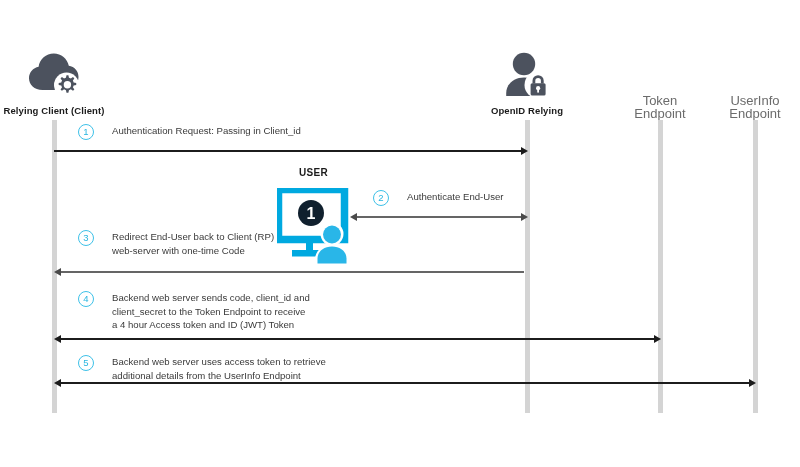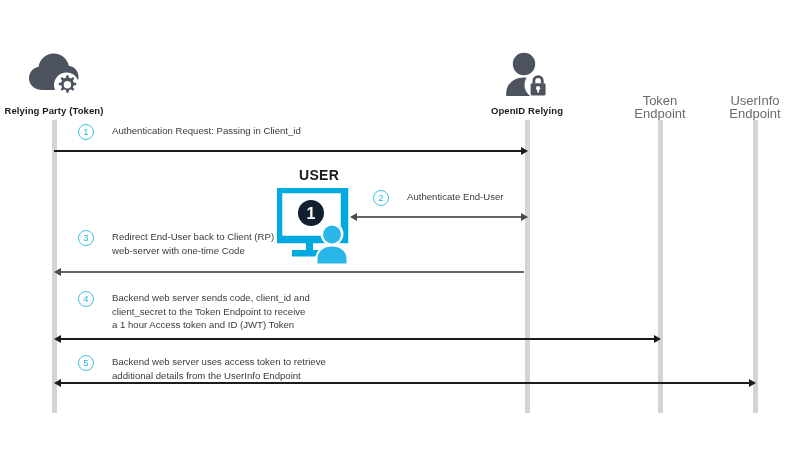--- a/index.html
+++ b/index.html
@@ -108,21 +108,21 @@
     font-size: 9.6px;
     line-height: 13.5px;
     white-space: pre-line;
   }
   .step-text.center { text-align: left; }
   .step-text.left { text-align: left; }
 
   
   .user-caption {
     position: absolute;
-    font-size: 14px;
+    font-size: 10px;
     font-weight: bold;
     color: #1b1b1b;
     letter-spacing: 0.3px;
   }
   .monitor {
     position: absolute;
   }
 </style>
 </head>
 <body>
@@ -130,21 +130,21 @@
 <div id="canvas">
 
   <div class="actor-icon" style="left:28px; top:52px;">
     <svg width="52" height="46" viewBox="0 0 52 46" xmlns="http://www.w3.org/2000/svg">
       <path d="M14.5 38 C6.2 38 1 32.6 1 26.2 C1 20.6 5.1 15.9 10.6 14.8 C11.6 7.4 18 1.6 25.8 1.6 C33.2 1.6 39.4 6.9 40.8 13.8 C46.4 14.6 50.5 19.2 50.5 25 C50.5 31.5 45.2 38 37.8 38 Z" fill="#4c525e"></path>
       <circle cx="38.5" cy="33" r="12.5" fill="#ffffff"></circle>
       <path d="M38.5 23.2 l1.9 0 0.55 2.6 a7.6 7.6 0 0 1 1.85 0.77 l2.2 -1.5 1.35 1.35 -1.5 2.2 a7.6 7.6 0 0 1 0.77 1.85 l2.6 0.55 0 1.9 -2.6 0.55 a7.6 7.6 0 0 1 -0.77 1.85 l1.5 2.2 -1.35 1.35 -2.2 -1.5 a7.6 7.6 0 0 1 -1.85 0.77 l-0.55 2.6 -1.9 0 -0.55 -2.6 a7.6 7.6 0 0 1 -1.85 -0.77 l-2.2 1.5 -1.35 -1.35 1.5 -2.2 a7.6 7.6 0 0 1 -0.77 -1.85 l-2.6 -0.55 0 -1.9 2.6 -0.55 a7.6 7.6 0 0 1 0.77 -1.85 l-1.5 -2.2 1.35 -1.35 2.2 1.5 a7.6 7.6 0 0 1 1.85 -0.77 Z" fill="#4c525e"></path>
       <circle cx="39.4" cy="32.8" r="3.7" fill="#ffffff"></circle>
     </svg>
   </div>
-  <div class="actor-label" style="left:0px; top:105px; width:108px;">Relying Party (Token)</div>
+  <div class="actor-label" style="left:0px; top:105px; width:108px;">Relying Client (Client)</div>
   <div class="lifeline" style="left:52px;"></div>
 
   <div class="actor-icon" style="left:503px; top:52px;">
     <svg width="48" height="46" viewBox="0 0 48 46" xmlns="http://www.w3.org/2000/svg">
       <circle cx="21" cy="12" r="11.2" fill="#4c525e"></circle>
       <path d="M21 25.5 C11.2 25.5 3.2 32.2 3.2 41 L3.2 44 L38.8 44 L38.8 41 C38.8 32.2 30.8 25.5 21 25.5 Z" fill="#4c525e"></path>
       <circle cx="35" cy="33" r="13.5" fill="#ffffff"></circle>
       <path d="M29.5 31.5 L29.5 28.8 a5.6 5.6 0 0 1 11.2 0 L40.7 31.5 L37.9 31.5 L37.9 28.8 a2.8 2.8 0 0 0 -5.6 0 L32.3 31.5 Z" fill="#4c525e"></path>
       <rect x="27.6" y="31.2" width="15" height="12.4" rx="1.6" fill="#4c525e"></rect>
       <circle cx="35.1" cy="36.2" r="2.1" fill="#ffffff"></circle>
@@ -204,21 +204,21 @@
     <div class="step-text center">Redirect End-User back to Client (RP)
 web-server with one-time Code</div>
   </div>
   <div class="msg-line grey" style="left:60px; top:271px; width:464px;"></div>
   <div class="arrowhead left grey" style="left:54px; top:268px;"></div>
 
   <div class="step" style="left:78px; top:291px;">
     <div class="step-badge">4</div>
     <div class="step-text center">Backend web server sends code, client_id and
 client_secret to the Token Endpoint to receive
-a 1 hour Access token and ID (JWT) Token</div>
+a 4 hour Access token and ID (JWT) Token</div>
   </div>
   <div class="msg-line" style="left:60px; top:338px; width:595px;"></div>
   <div class="arrowhead left" style="left:54px; top:335px;"></div>
   <div class="arrowhead right" style="left:654px; top:335px;"></div>
 
   <div class="step" style="left:78px; top:355px;">
     <div class="step-badge">5</div>
     <div class="step-text center">Backend web server uses access token to retrieve
 additional details from the UserInfo Endpoint</div>
   </div>

